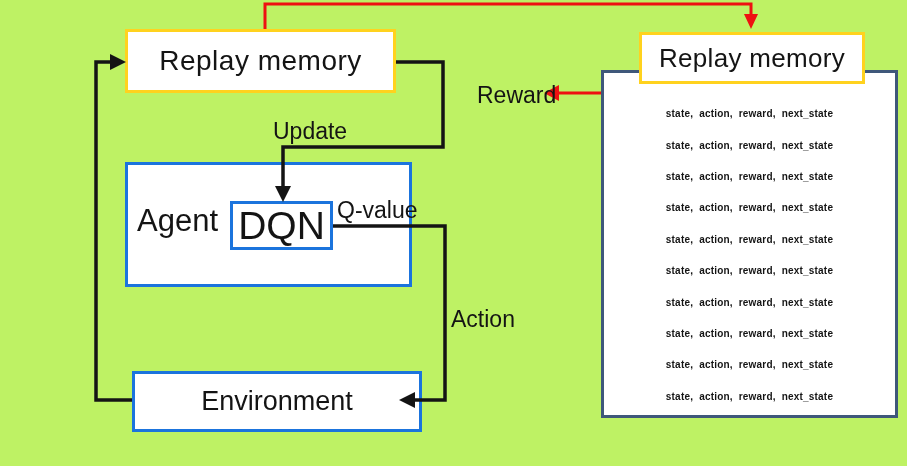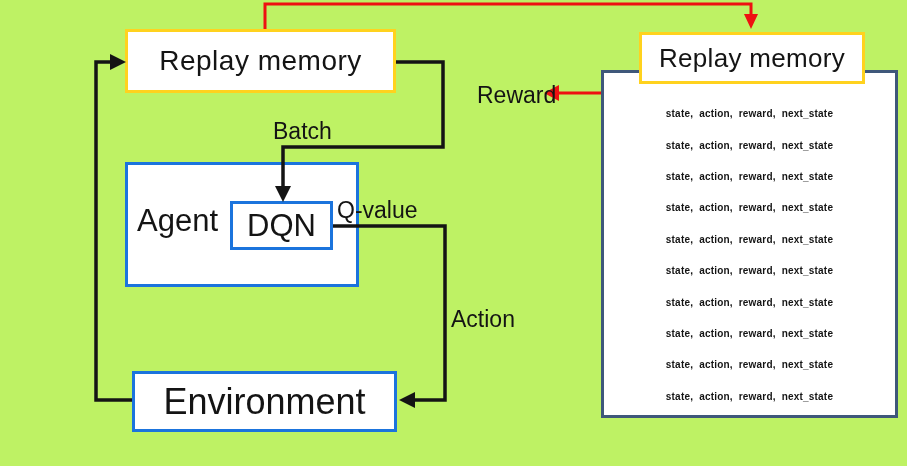--- a/index.html
+++ b/index.html
@@ -9,24 +9,24 @@
   html,body{background:#ffffff;}
   body{font-family:"Liberation Sans","DejaVu Sans",sans-serif;color:var(--black);}
   .canvas{position:relative;width:907px;height:466px;background:#bef264;overflow:hidden;}
 
   .box{position:absolute;background:#ffffff;display:flex;align-items:center;justify-content:center;}
   .box.yellow{border:3px solid var(--yellow);}
   .box.blue{border:3px solid var(--blue);}
   .box.slate{border:3px solid var(--slate);}
 
   .replay-left{left:125px;top:29px;width:271px;height:64px;font-size:28px;letter-spacing:.5px;z-index:3;}
-  .agent-box{left:125px;top:162px;width:234px;height:125px;z-index:2;justify-content:flex-start;}
+  .agent-box{left:125px;top:162px;width:287px;height:125px;z-index:2;justify-content:flex-start;}
   .agent-label{position:absolute;left:9px;top:38px;font-size:31px;}
-  .dqn-box{left:230px;top:201px;width:103px;height:49px;font-size:31px;z-index:3;}
-  .env-box{left:132px;top:371px;width:265px;height:61px;font-size:36px;z-index:3;}
+  .dqn-box{left:230px;top:201px;width:103px;height:49px;font-size:39px;z-index:3;}
+  .env-box{left:132px;top:371px;width:290px;height:61px;font-size:27px;z-index:3;}
   .slate-box{left:601px;top:70px;width:297px;height:348px;z-index:2;align-items:flex-start;justify-content:center;}
   .replay-right{left:639px;top:32px;width:226px;height:52px;font-size:26px;letter-spacing:.3px;z-index:4;}
 
   .rows{position:absolute;left:604px;top:73px;width:291px;height:342px;padding-top:25px;
         display:flex;flex-direction:column;z-index:3;}
   .mem-row{height:31.4px;display:flex;align-items:center;justify-content:center;
            font-size:10px;font-weight:bold;word-spacing:3px;letter-spacing:.2px;}
 
   .lbl{position:absolute;z-index:5;font-size:23px;white-space:nowrap;}
   .lbl-reward{left:8px;top:151px;text-decoration:underline;text-underline-offset:4px;}
@@ -75,21 +75,21 @@
       <div class="mem-row">state, action, reward, next_state</div>
       <div class="mem-row">state, action, reward, next_state</div>
       <div class="mem-row">state, action, reward, next_state</div>
       <div class="mem-row">state, action, reward, next_state</div>
     </div>
 
   <div class="box yellow replay-right">
     <span>Replay memory</span>
   </div>
 
-  <div class="lbl lbl-update">Batch</div>
+  <div class="lbl lbl-update">Update</div>
   <div class="lbl lbl-action">Action</div>
   <div class="lbl lbl-qvalue">Q-value</div>
   <div class="lbl lbl-batch">Reward</div>
 
   <svg class="wires" width="907" height="466" viewBox="0 0 907 466">
 
     <path class="wire-black" d="M132,400 H96 V62 H110"></path>
     <polygon class="head-black" points="126,62 110,54 110,70"></polygon>
 
     <path class="wire-black" d="M396,62 H443 V147 H283 V188"></path>

